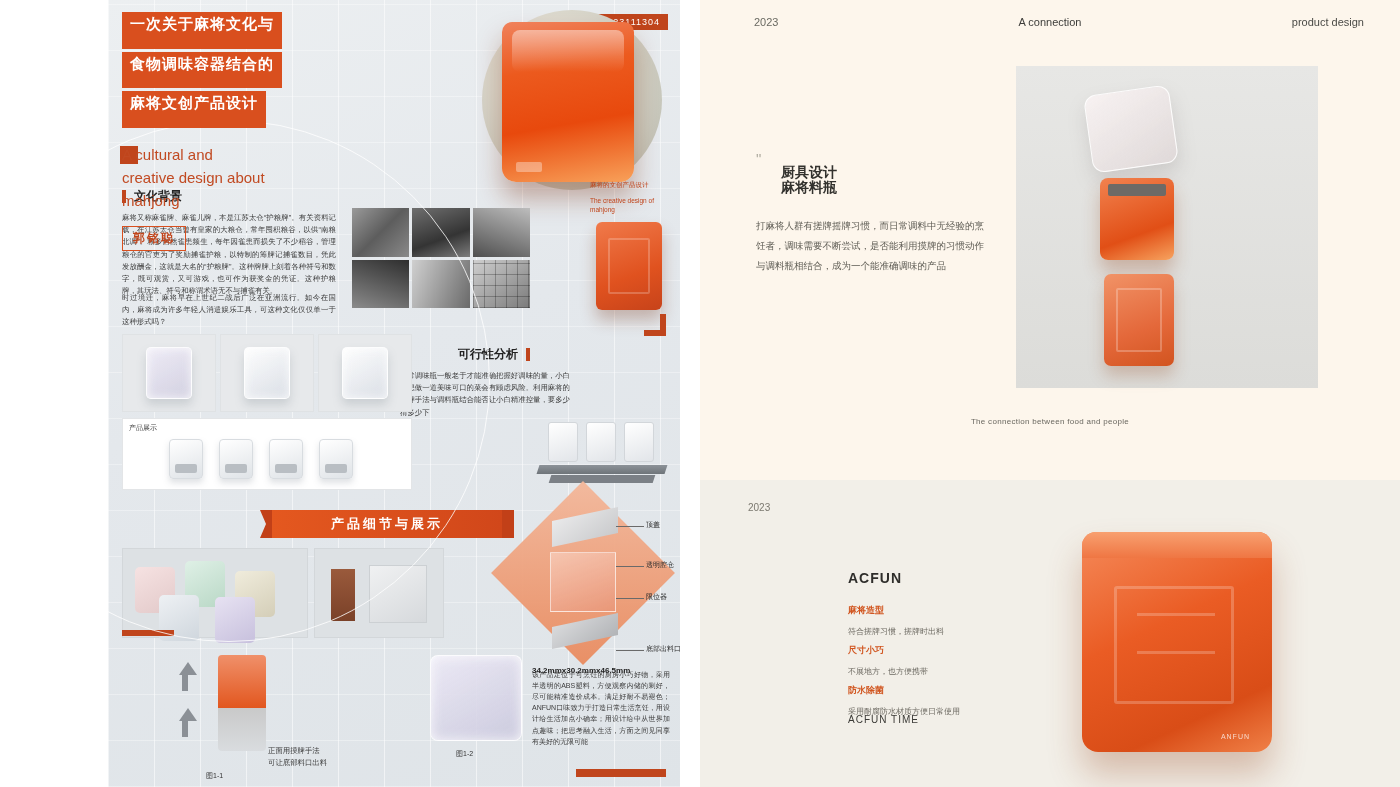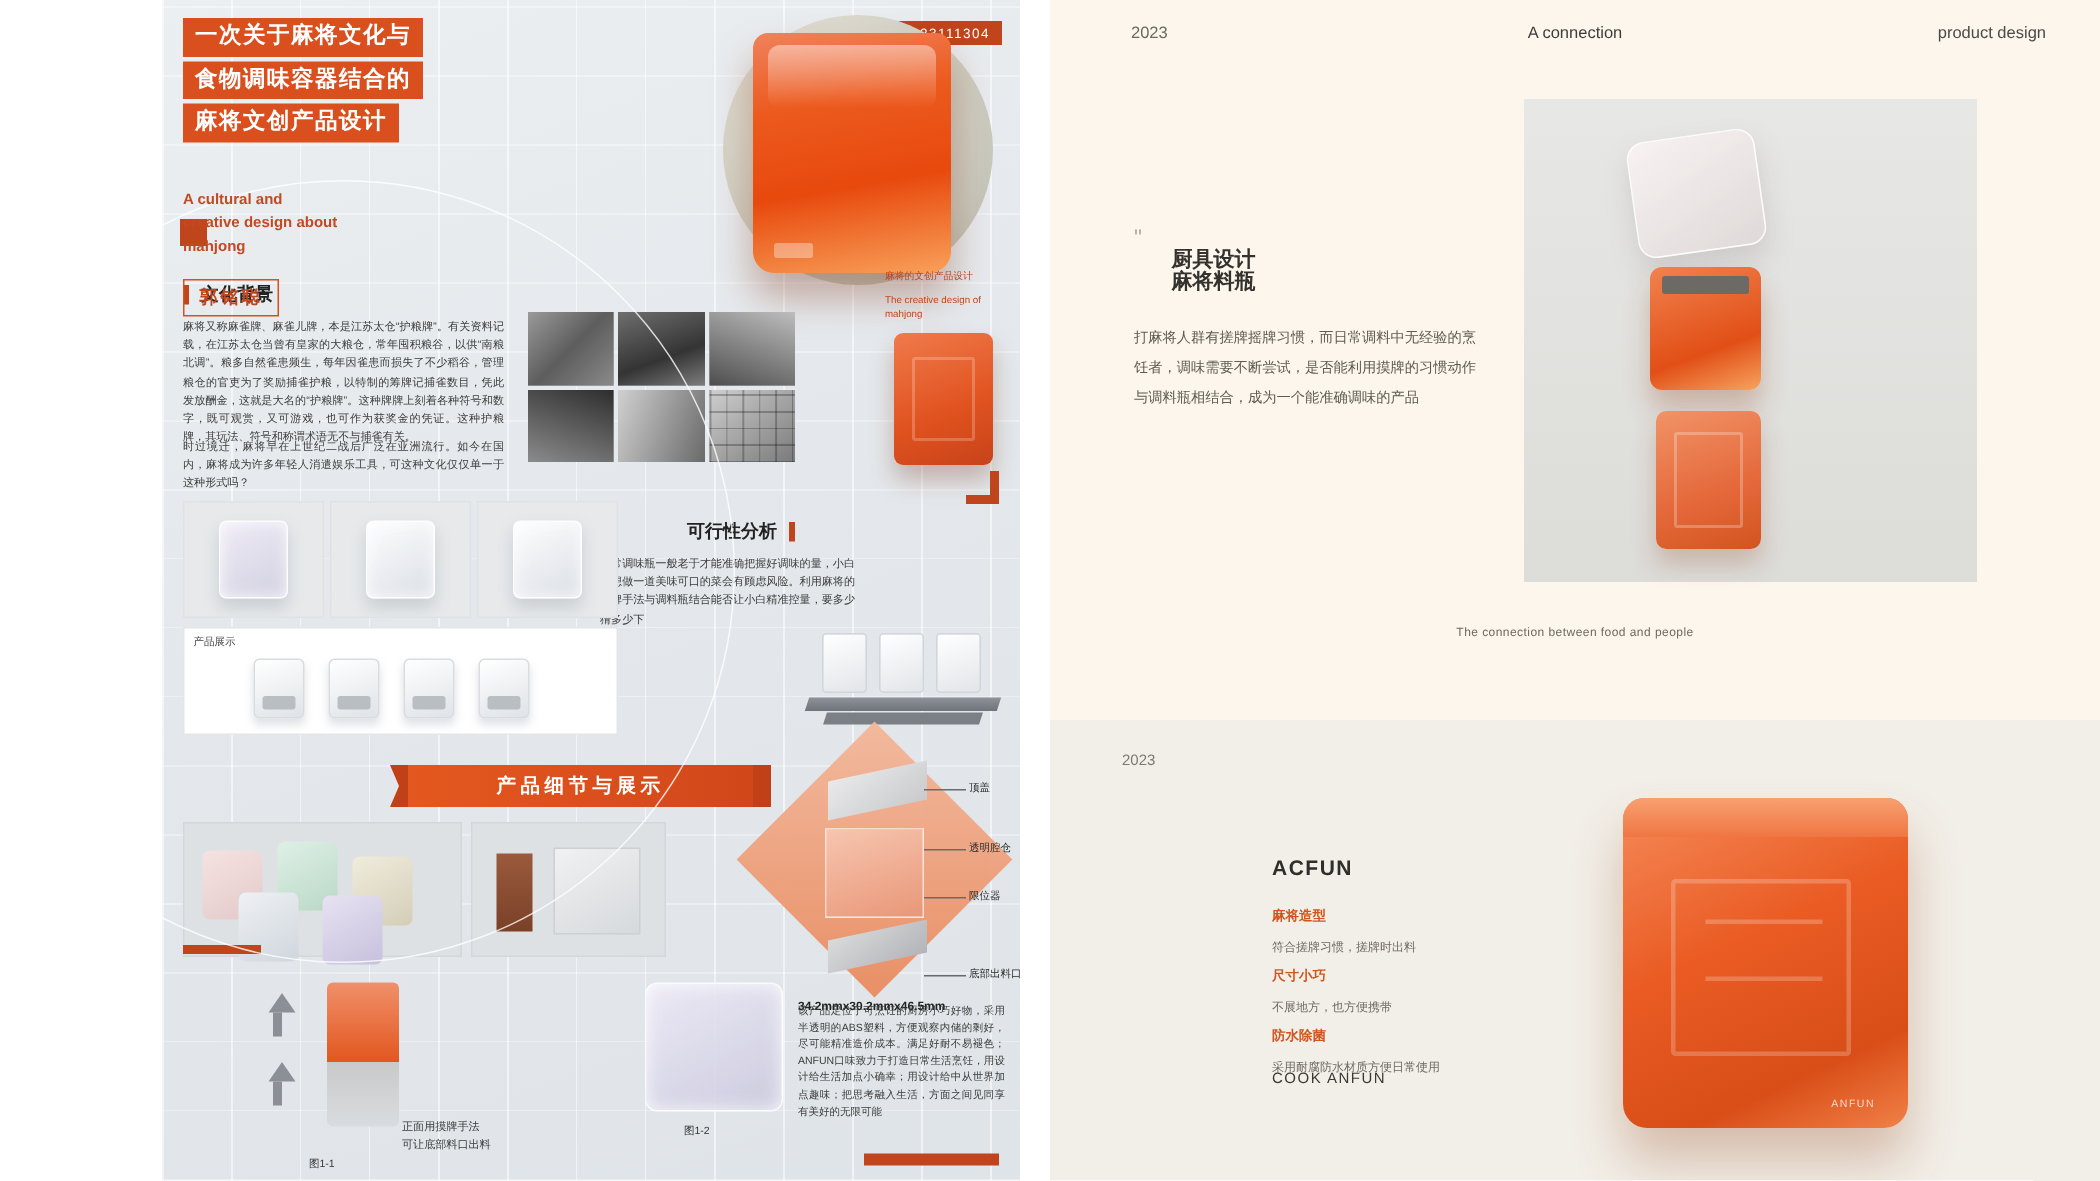--- a/index.html
+++ b/index.html
@@ -47,31 +47,30 @@
 
   
   .title-wrap { position:absolute; left:14px; top:12px; width:240px; z-index:6;}
   .title-line {
     display:inline-block;
     background:#d94f1e;
     color:#fff;
     font-size:15px;
     font-weight:bold;
     letter-spacing:1px;
-    padding:4px 8px 5px 8px;
+    padding:4px 8px 16px 8px;
     margin-bottom:3px;
     line-height:1.1;
     white-space:nowrap;
   }
   .subtitle-en{
-    margin-top:28px;
+    margin-top:12px;
     color:#c14a22;
-    font-size:10px;
+    font-size:15px;
     line-height:1.55;
-    font-weight:bold;
   }
   .author-box{
     margin-top:14px;
     display:inline-block;
     border:1px solid #d94f1e;
     color:#c0451c;
     font-size:12px;
     font-weight:bold;
     padding:3px 10px;
     letter-spacing:2px;
@@ -590,21 +589,21 @@
       </div>
       <div class="feature" style="top:164px;">
         <span>尺寸小巧</span>
         <span class="desc">不展地方，也方便携带</span>
       </div>
       <div class="feature" style="top:204px;">
         <span>防水除菌</span>
         <span class="desc">采用耐腐防水材质方便日常使用</span>
       </div>
 
-      <div class="cook-time">COOK ANFUN</div>
+      <div class="cook-time">ACFUN TIME</div>
 
       <div class="big-jar">
         <span class="top"></span>
         <span class="emblem"></span>
         <span class="mark">ANFUN</span>
       </div>
     </div>
 
   </div>
 </div>

